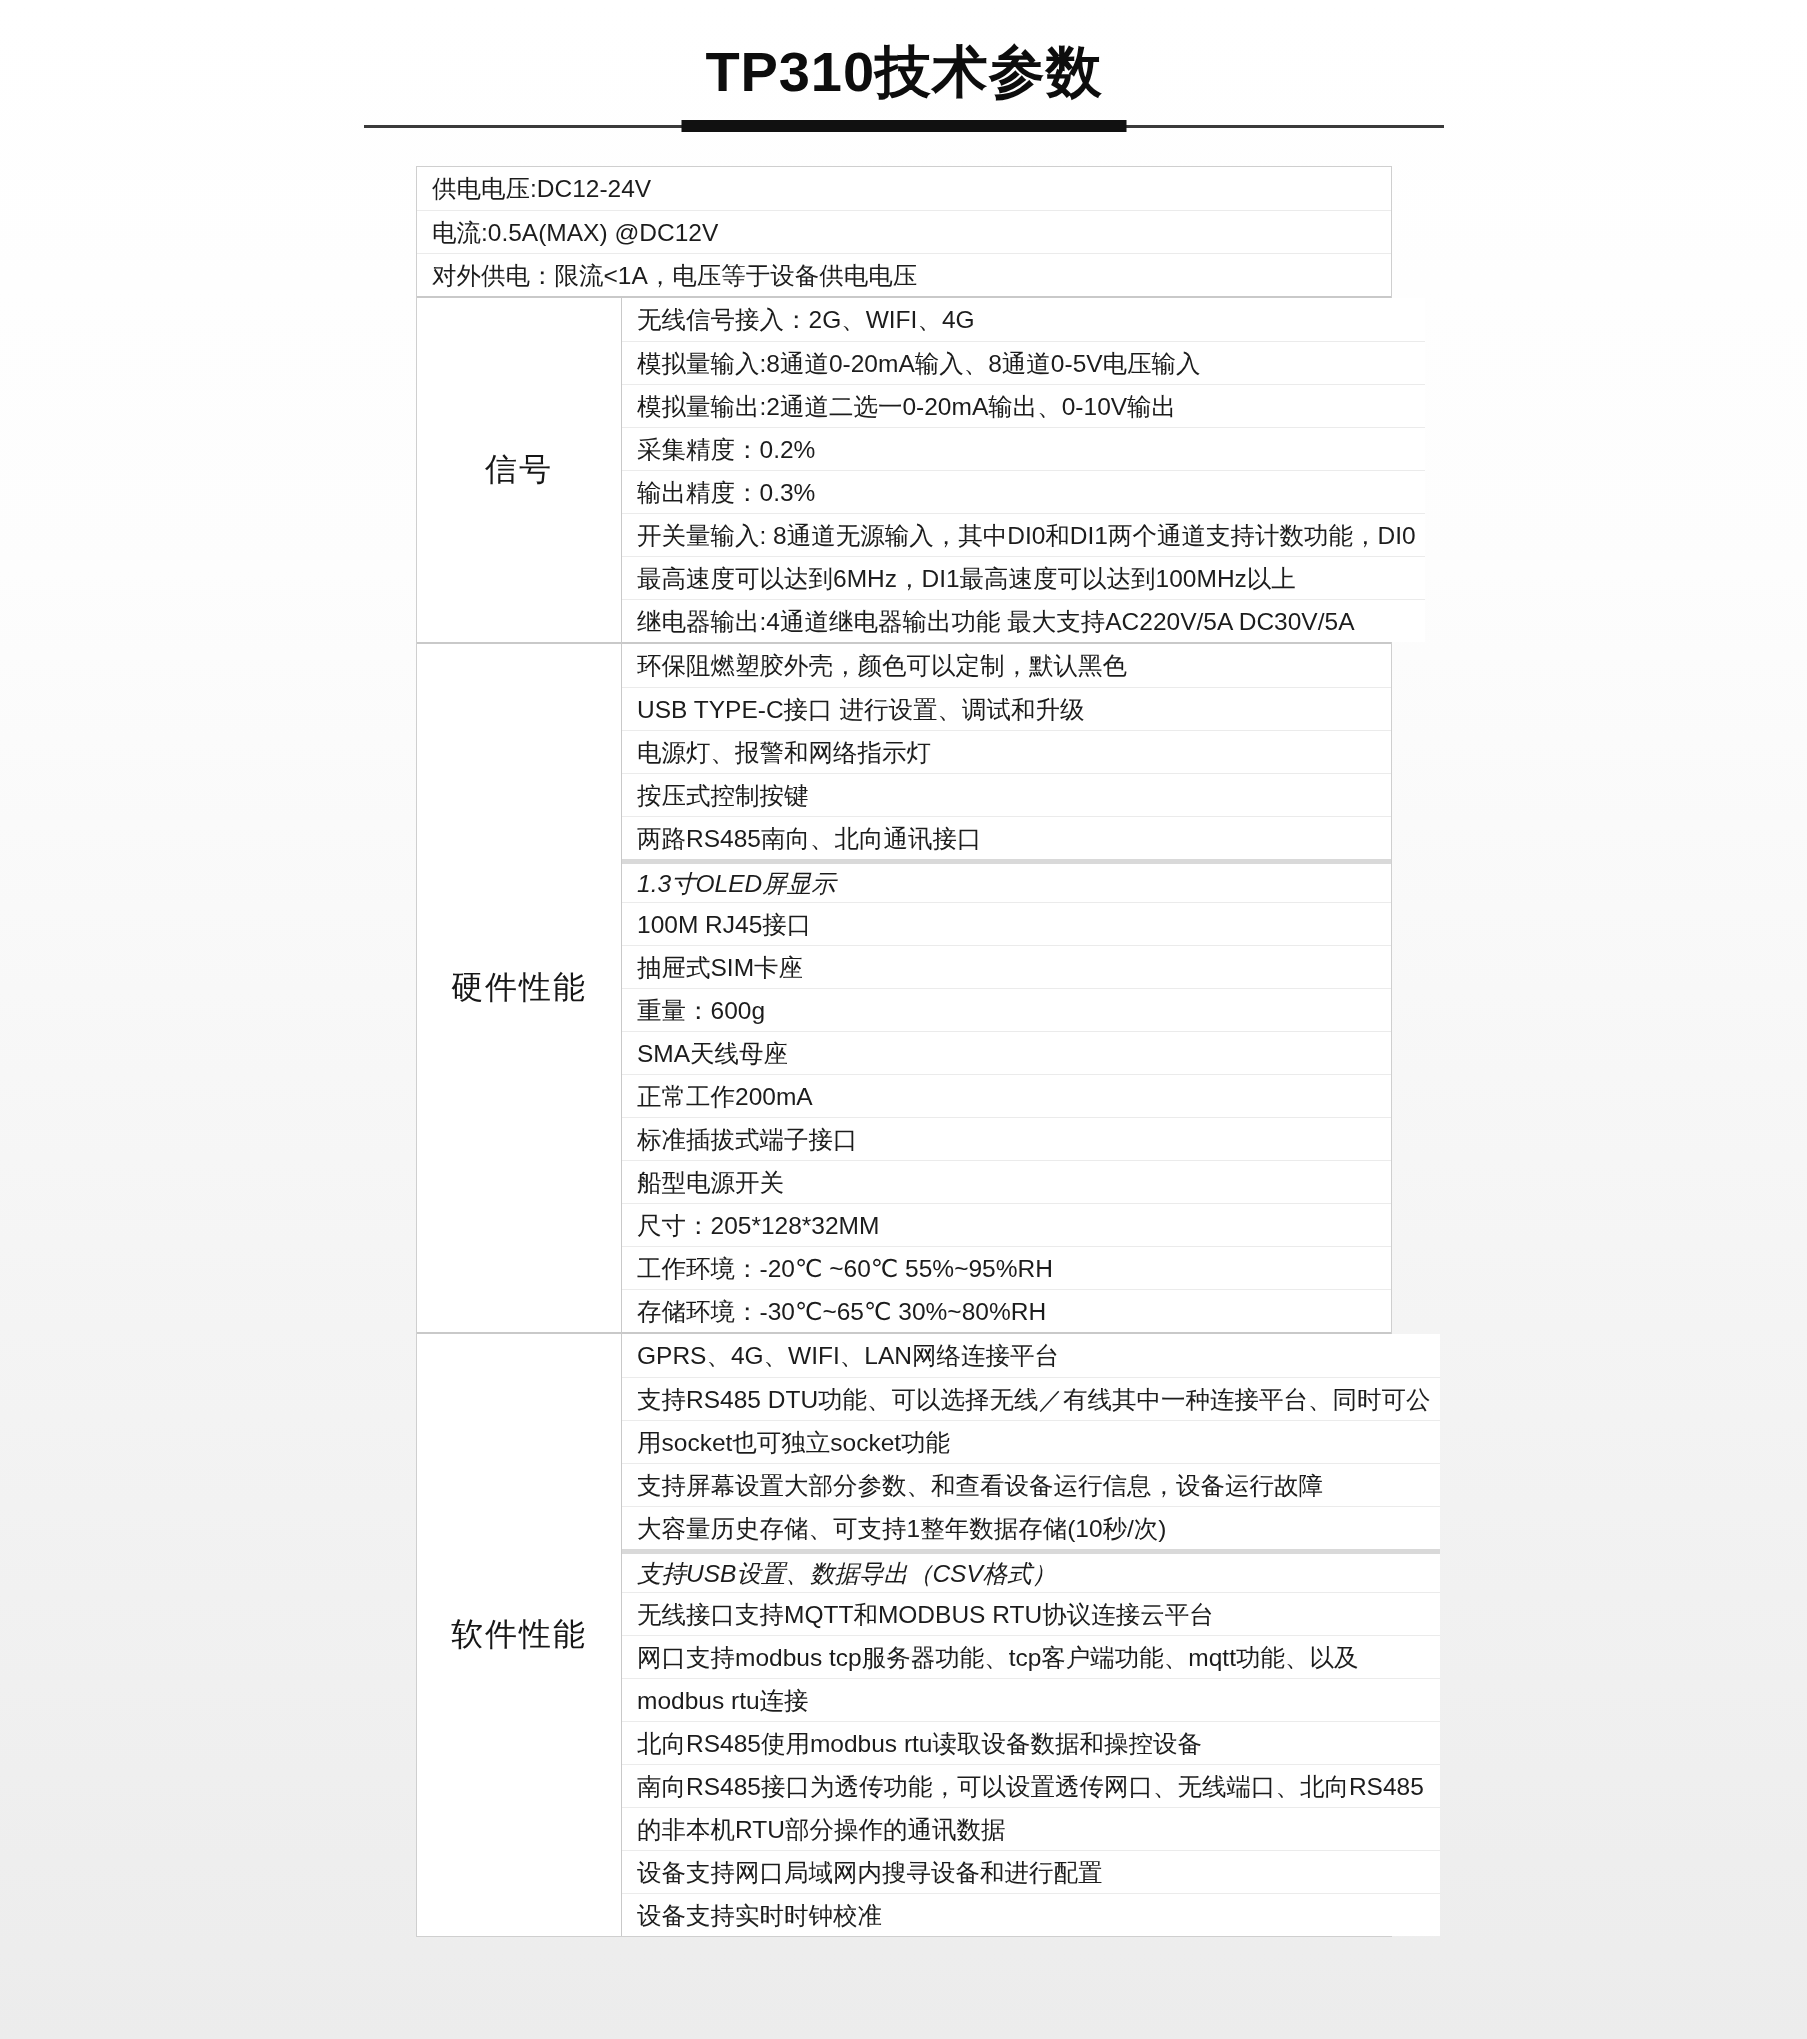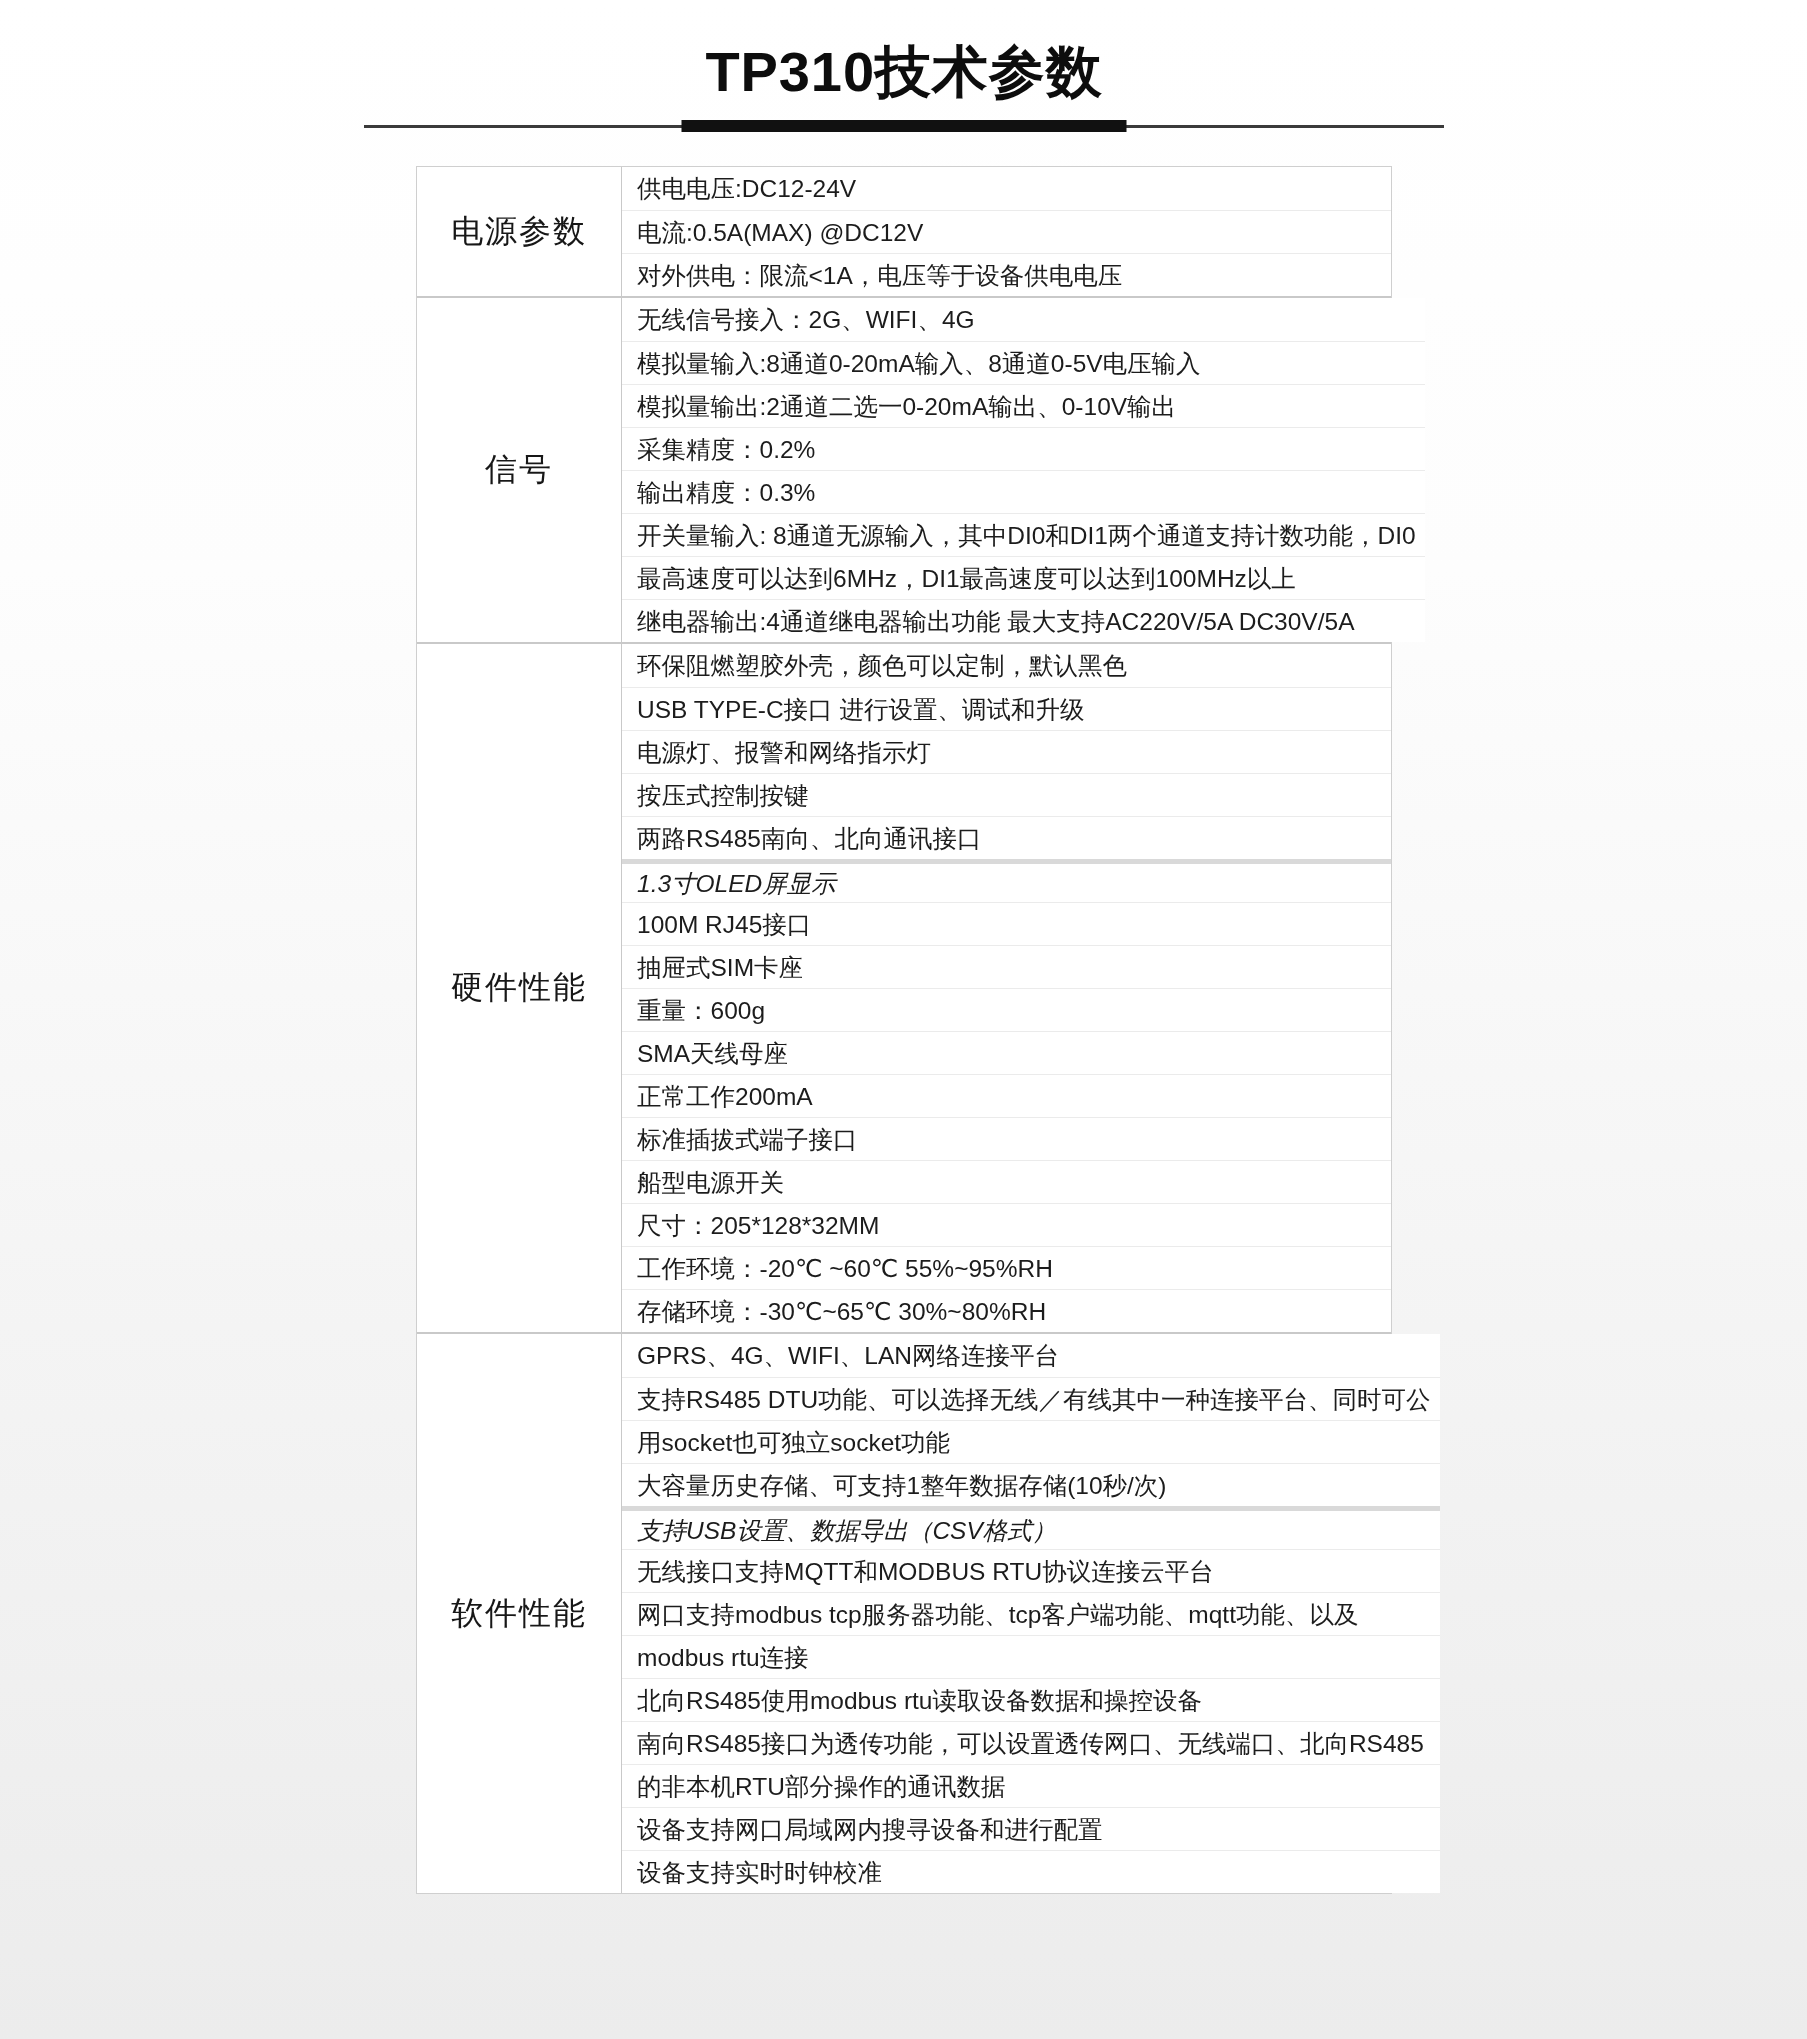--- a/index.html
+++ b/index.html
@@ -111,23 +111,20 @@
 <div class="header">
   <h1 class="page-title">TP310技术参数</h1>
   <div class="title-divider">
     <div class="line"></div>
     <div class="bar"></div>
   </div>
 </div>
 
 <div class="spec-table" id="spec-table">
     <div class="section">
-      <div class="label-cell">
-        <span>电源参数</span>
-      </div>
       <div class="rows">
         <div class="row">供电电压:DC12-24V</div>
         <div class="row">电流:0.5A(MAX) @DC12V</div>
         <div class="row">对外供电：限流&lt;1A，电压等于设备供电电压</div>
       </div>
     </div>
     <div class="section">
       <div class="label-cell">
         <span>信号</span>
       </div>
@@ -166,20 +163,21 @@
       </div>
     </div>
     <div class="section">
       <div class="label-cell">
         <span>软件性能</span>
       </div>
       <div class="rows">
         <div class="row">GPRS、4G、WIFI、LAN网络连接平台</div>
         <div class="row">支持RS485 DTU功能、可以选择无线／有线其中一种连接平台、同时可公</div>
         <div class="row">用socket也可独立socket功能</div>
+        <div class="row">支持屏幕设置大部分参数、和查看设备运行信息，设备运行故障</div>
         <div class="row">大容量历史存储、可支持1整年数据存储(10秒/次)</div>
         <div class="row thick">支持USB设置、数据导出（CSV格式）</div>
         <div class="row">无线接口支持MQTT和MODBUS RTU协议连接云平台</div>
         <div class="row">网口支持modbus tcp服务器功能、tcp客户端功能、mqtt功能、以及</div>
         <div class="row">modbus rtu连接</div>
         <div class="row">北向RS485使用modbus rtu读取设备数据和操控设备</div>
         <div class="row">南向RS485接口为透传功能，可以设置透传网口、无线端口、北向RS485</div>
         <div class="row">的非本机RTU部分操作的通讯数据</div>
         <div class="row">设备支持网口局域网内搜寻设备和进行配置</div>
         <div class="row">设备支持实时时钟校准</div>

